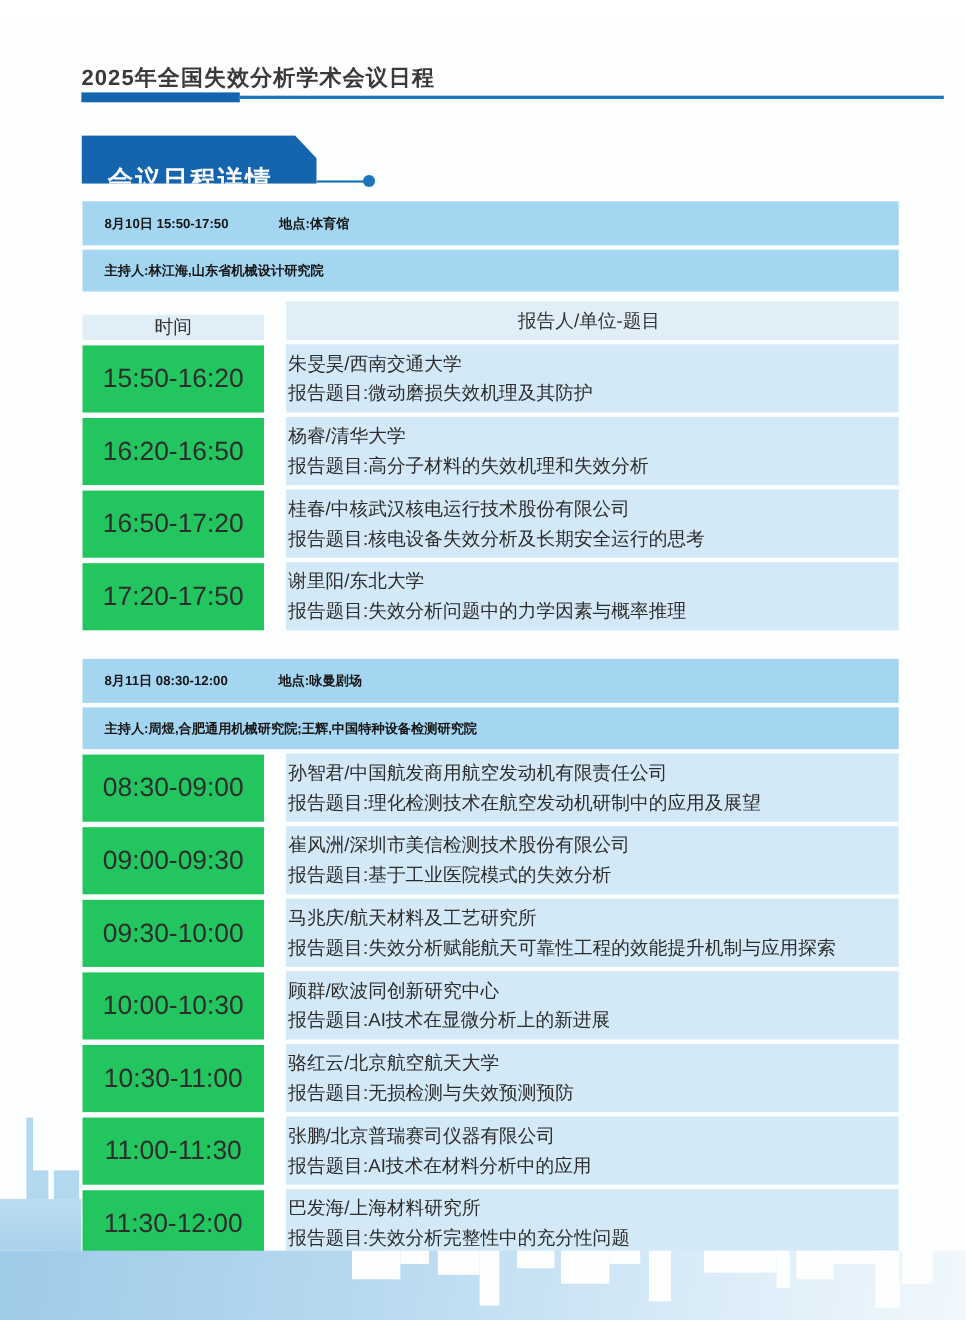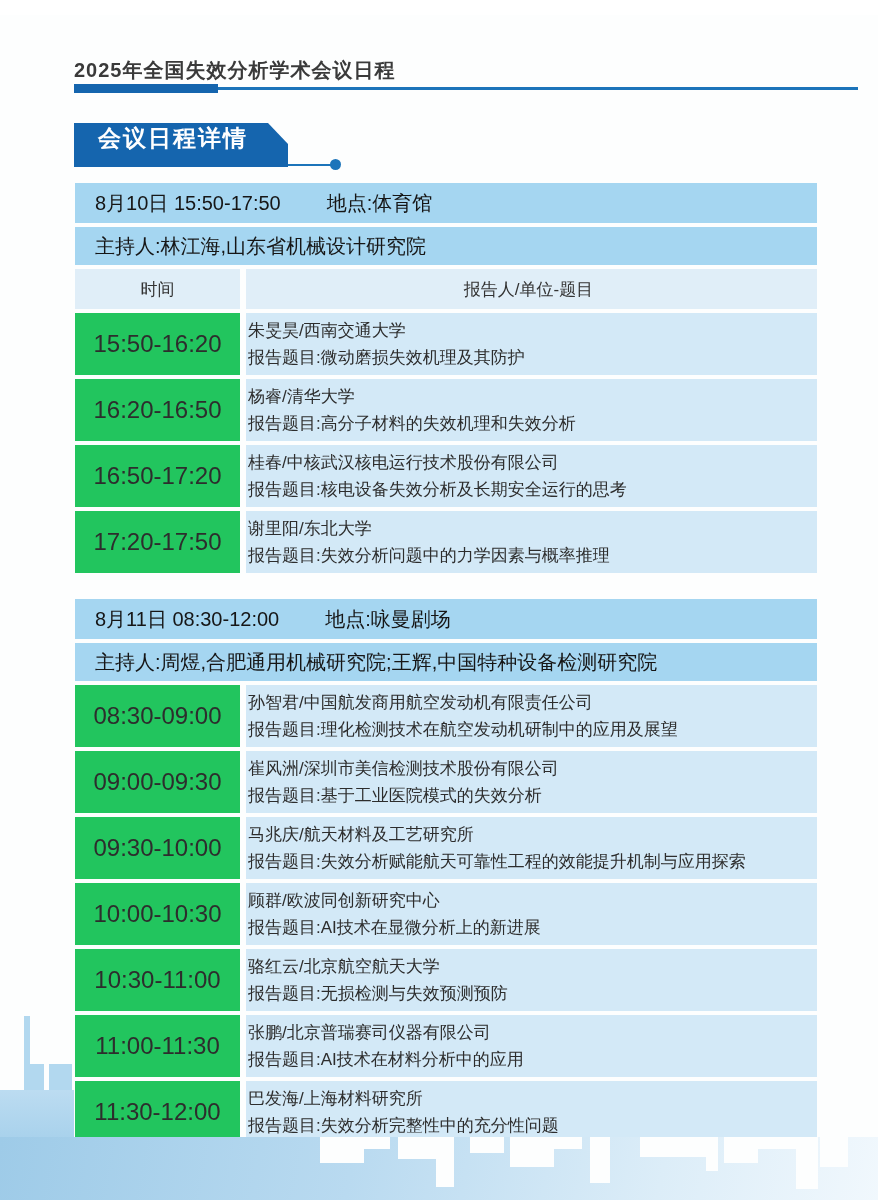--- a/index.html
+++ b/index.html
@@ -15,37 +15,37 @@
     position:absolute; left:74px; top:42px;
     font-size:20px; font-weight:bold; color:#3a3a3a; letter-spacing:1px;
   }
   .rule-thick { position:absolute; left:74px; top:69px; width:144px; height:9px; background:#1565ae; }
   .rule-thin  { position:absolute; left:218px; top:72px; width:640px; height:3px; background:#1c74ba; }
   
   .banner {
     position:absolute; left:74px; top:108px; width:214px; height:56px;
     background:#1565ae; color:#ffffff;
     clip-path:polygon(0 0,194px 0,214px 21px,214px 44px,0 44px);
-    display:flex; align-items:flex-start; padding-left:24px;
+    display:flex; align-items:flex-end; padding-left:24px;
     font-size:23px; font-weight:bold; letter-spacing:2px;
   }
   .banner-tail { position:absolute; left:288px; top:149px; width:44px; height:2px; background:#1c74ba; }
   .banner-dot  { position:absolute; left:330px; top:144px; width:11px; height:11px; border-radius:50%; background:#1c74ba; }
   
   .sessions { position:absolute; left:75px; top:168px; width:742px; }
   .session + .session { margin-top:26px; }
   .row { display:flex; margin-bottom:4px; }
   .full-row {
     background:#a5d6f1; align-items:center; padding-left:20px;
-    font-weight:normal; color:#161616; font-size:20px;
+    font-weight:bold; color:#161616; font-size:12px;
   }
   .date-row { height:40px; }
   .date-row .loc { margin-left:46px; }
   .moderator-row { height:38px; }
-  .cells { column-gap:6px; }
+  .cells { column-gap:20px;align-items:flex-end; }
   .time-cell {
     width:165px; flex:0 0 165px; display:flex; align-items:center; justify-content:center;
     background:#22c55e; font-size:24px; color:#2d2d2d;
   }
   .content-cell {
     flex:1; background:#d3e9f7; padding:4px 8px 4px 2px;
     display:flex; flex-direction:column; justify-content:center;
     font-size:17px; color:#2d2d2d; line-height:27px;
   }
   .col-header-row { height:40px; }

